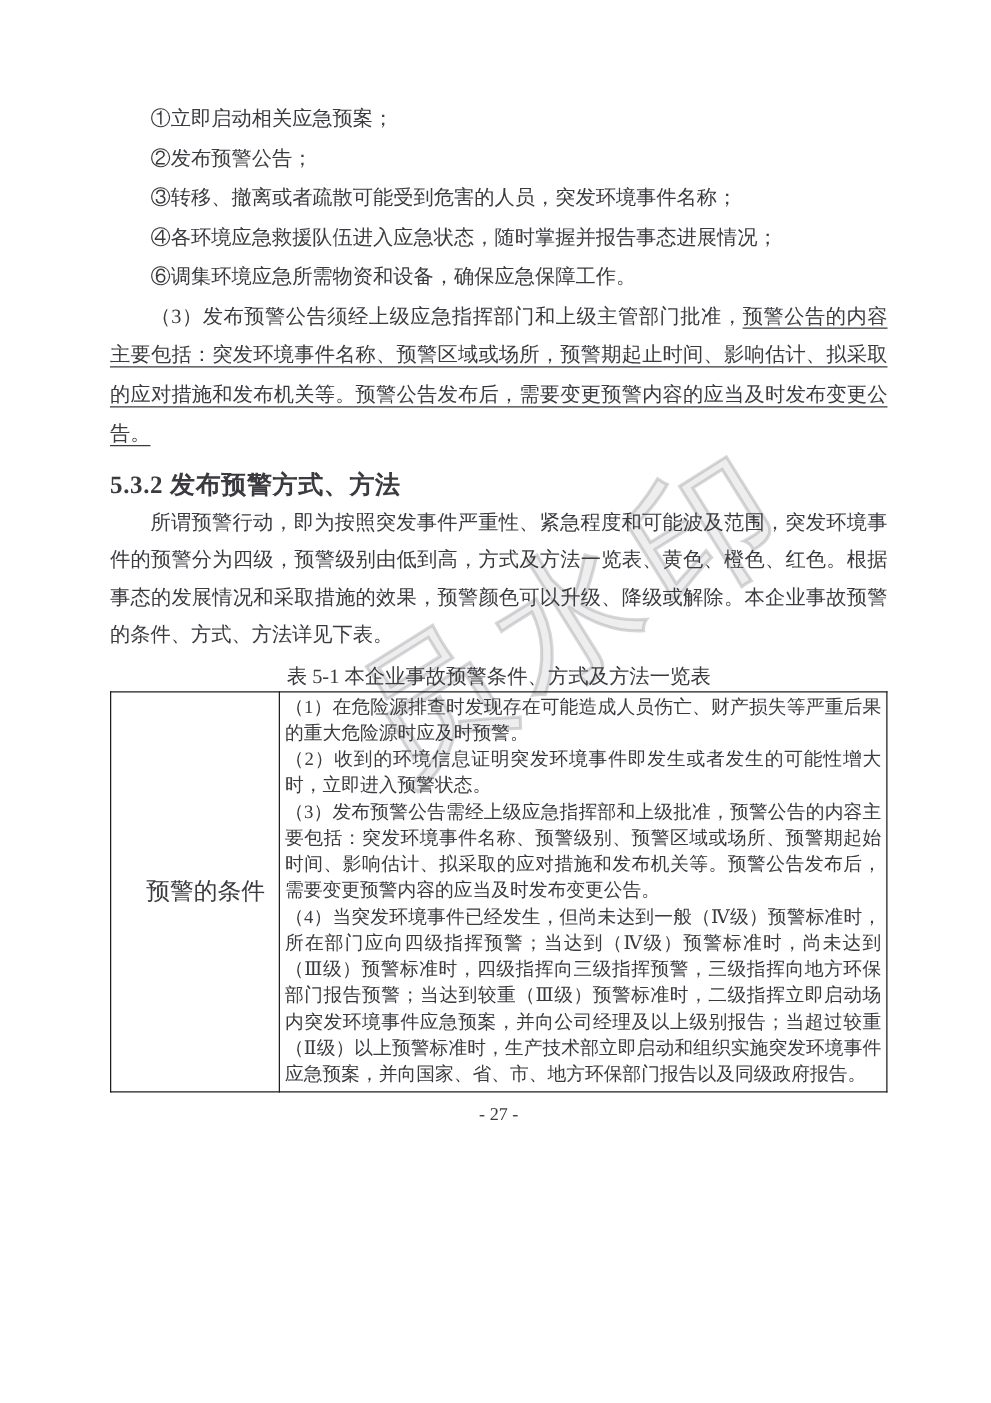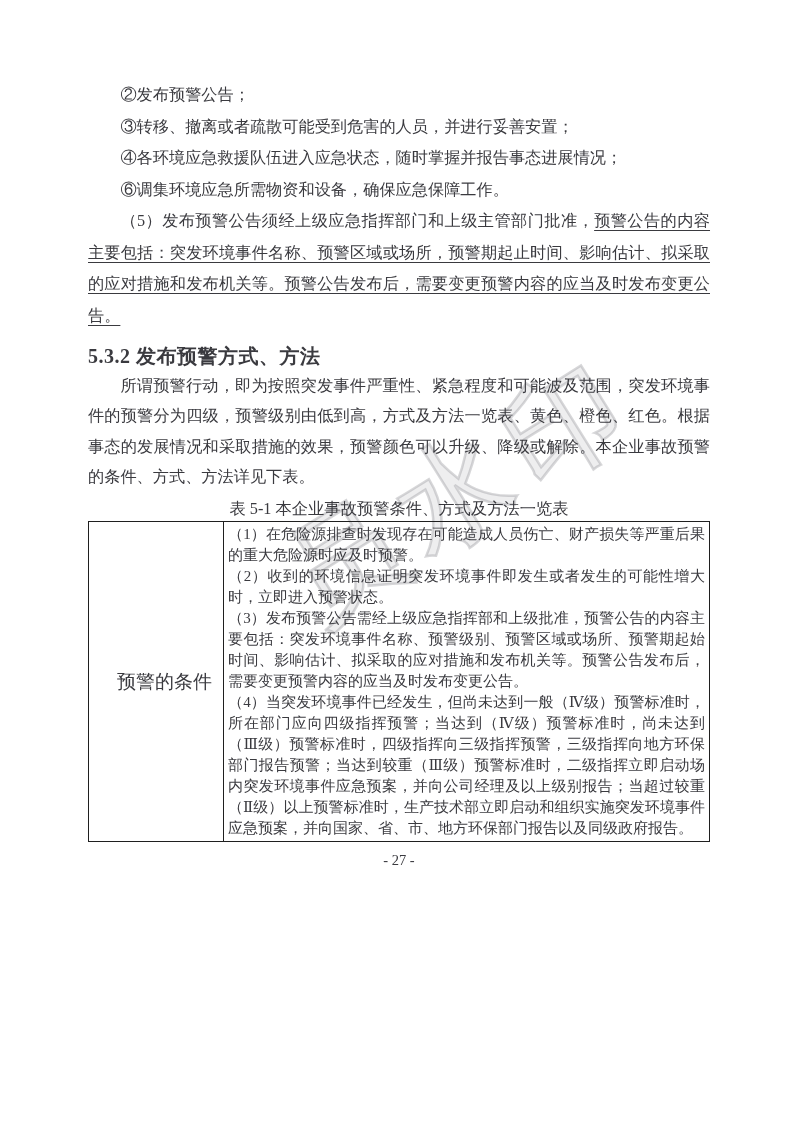--- a/index.html
+++ b/index.html
@@ -102,26 +102,27 @@
 </style>
 </head>
 <body>
 
 <div class="page">
 
   <div class="watermark">员水印</div>
 
   <div class="content">
 
+    <p class="b1">①立即启动相关应急预案；</p>
     <p class="b1">②发布预警公告；</p>
-    <p class="b1">③转移、撤离或者疏散可能受到危害的人员，并进行妥善安置；</p>
+    <p class="b1">③转移、撤离或者疏散可能受到危害的人员，突发环境事件名称；</p>
     <p class="b1">④各环境应急救援队伍进入应急状态，随时掌握并报告事态进展情况；</p>
     <p class="b1">⑥调集环境应急所需物资和设备，确保应急保障工作。</p>
 
-    <p class="b1"><span>（5）发布预警公告须经上级应急指挥部门和上级主管部门批准，</span><span class="ul-span">预警公告的内容主要包括：突发环境事件名称、预警区域或场所，预警期起止时间、影响估计、拟采取的应对措施和发布机关等。预警公告发布后，需要变更预警内容的应当及时发布变更公告。</span></p>
+    <p class="b1"><span>（3）发布预警公告须经上级应急指挥部门和上级主管部门批准，</span><span class="ul-span">预警公告的内容主要包括：突发环境事件名称、预警区域或场所，预警期起止时间、影响估计、拟采取的应对措施和发布机关等。预警公告发布后，需要变更预警内容的应当及时发布变更公告。</span></p>
 
     <h3 class="sec-heading">5.3.2 发布预警方式、方法</h3>
 
     <p class="sec-body">所谓预警行动，即为按照突发事件严重性、紧急程度和可能波及范围，突发环境事件的预警分为四级，预警级别由低到高，方式及方法一览表、黄色、橙色、红色。根据事态的发展情况和采取措施的效果，预警颜色可以升级、降级或解除。本企业事故预警的条件、方式、方法详见下表。</p>
 
     <div class="tbl-title">表 5-1 本企业事故预警条件、方式及方法一览表</div>
 
     <table class="wtable">
       <tbody>
         <tr>

